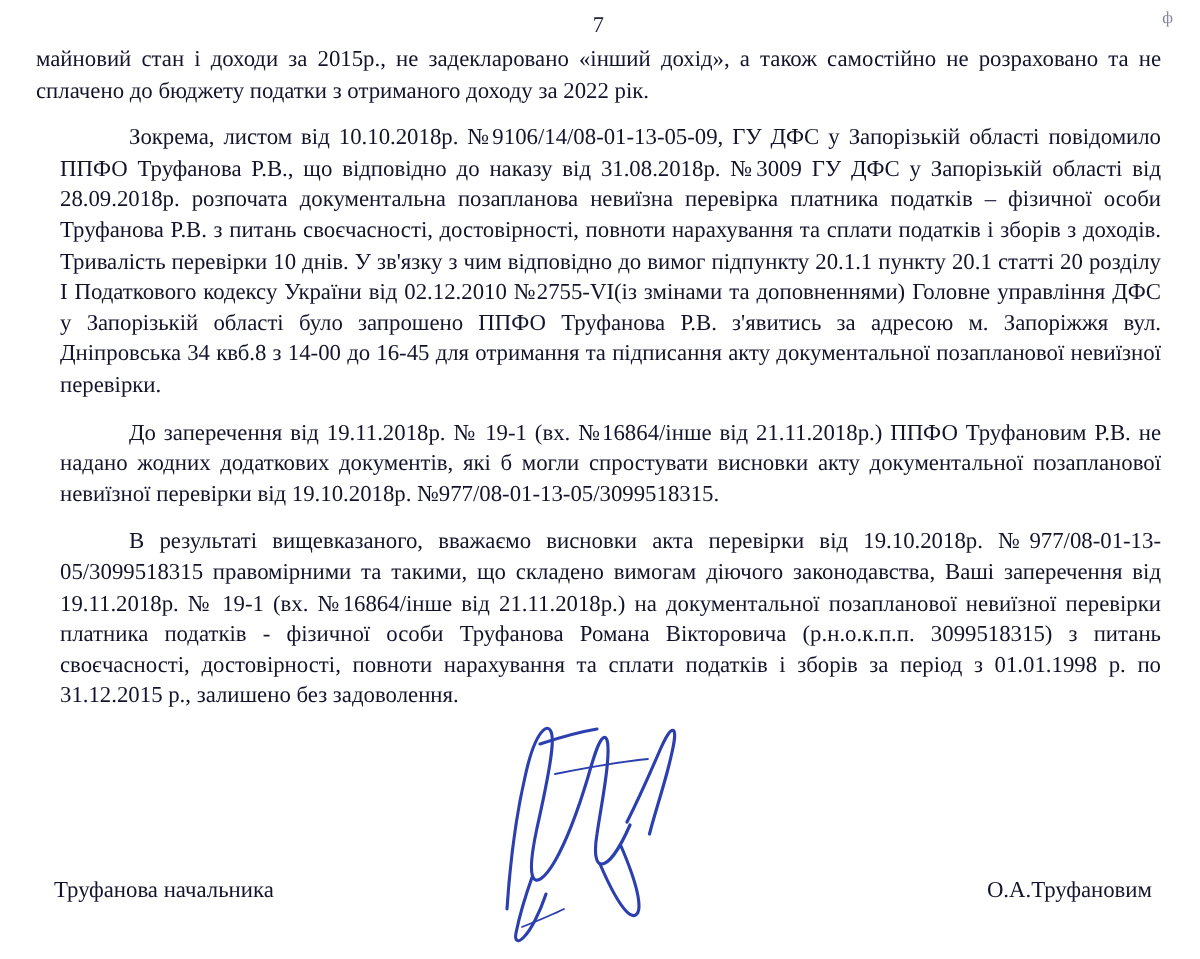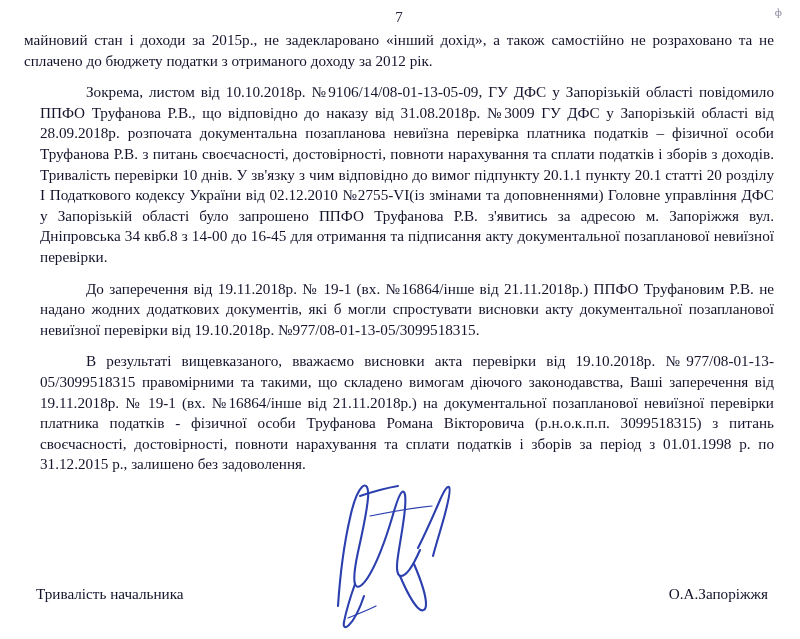--- a/index.html
+++ b/index.html
@@ -88,31 +88,31 @@
 </style>
 </head>
 <body>
 
 <div class="page">
 
   <div class="corner-mark">ф</div>
 
   <div class="page-number">7</div>
 
-  <p class="body-par">майновий стан і доходи за 2015р., не задекларовано «інший дохід», а також самостійно не розраховано та не сплачено до бюджету податки з отриманого доходу за 2012 рік.</p>
+  <p class="body-par">майновий стан і доходи за 2015р., не задекларовано «інший дохід», а також самостійно не розраховано та не сплачено до бюджету податки з отриманого доходу за 2022 рік.</p>
 
   <p class="body-par"><span class="indent"></span><span>Зокрема, листом від 10.10.2018р. №9106/14/08-01-13-05-09, ГУ ДФС у Запорізькій області повідомило ППФО Труфанова Р.В., що відповідно до наказу від 31.08.2018р. №3009 ГУ ДФС у Запорізькій області від 28.09.2018р. розпочата документальна позапланова невиїзна перевірка платника податків – фізичної особи Труфанова Р.В. з питань своєчасності, достовірності, повноти нарахування та сплати податків і зборів з доходів. Тривалість перевірки 10 днів. У зв'язку з чим відповідно до вимог підпункту 20.1.1 пункту 20.1 статті 20 розділу І Податкового кодексу України від 02.12.2010 №2755-VI(із змінами та доповненнями) Головне управління ДФС у Запорізькій області було запрошено ППФО Труфанова Р.В. з'явитись за адресою м. Запоріжжя вул. Дніпровська 34 квб.8  з 14-00 до 16-45 для отримання та підписання акту документальної позапланової невиїзної перевірки.</span></p>
 
   <p class="body-par"><span class="indent"></span><span>До заперечення від 19.11.2018р. № 19-1   (вх. №16864/інше від 21.11.2018р.)   ППФО Труфановим Р.В. не надано жодних додаткових документів, які б могли спростувати висновки акту документальної позапланової невиїзної перевірки від 19.10.2018р. №977/08-01-13-05/3099518315.</span></p>
 
   <p class="body-par"><span class="indent"></span><span>В результаті вищевказаного, вважаємо висновки акта перевірки від 19.10.2018р. №977/08-01-13-05/3099518315 правомірними та такими, що складено вимогам діючого законодавства, Ваші заперечення від 19.11.2018р. № 19-1   (вх. №16864/інше від 21.11.2018р.)  на документальної позапланової невиїзної перевірки платника податків - фізичної особи Труфанова Романа Вікторовича (р.н.о.к.п.п. 3099518315) з питань своєчасності, достовірності, повноти нарахування та сплати податків і зборів за період з 01.01.1998 р. по 31.12.2015 р., залишено без задоволення.</span></p>
 
   <div class="sign-row">
-    <span class="sign-title">Тривалість начальника</span>
-    <span class="sign-name">О.А.Запоріжжя</span>
+    <span class="sign-title">Труфанова начальника</span>
+    <span class="sign-name">О.А.Труфановим</span>
   </div>
 
   <div class="signature">
     <svg width="210" height="175" viewBox="0 0 210 175" fill="none">
       <g stroke="#2c3fae" stroke-width="2.1" fill="none" stroke-linecap="round" stroke-linejoin="round">
         <path d="M38 150 C 40 120, 44 88, 50 62 C 53 48, 57 36, 62 31 C 66 27, 69 31, 68 42 C 67 56, 62 78, 58 96 C 55 110, 53 122, 55 128 C 57 134, 63 130, 70 118 C 78 104, 86 82, 92 62 C 96 48, 99 38, 102 36 C 105 34, 106 40, 105 52 C 104 66, 100 86, 98 100 C 96 112, 97 120, 101 120 C 106 120, 113 110, 120 94"></path>
         <path d="M60 40 C 72 36, 86 32, 98 30"></path>
         <path d="M55 128 C 50 142, 46 156, 44 166 C 43 171, 45 173, 49 169 C 54 164, 60 152, 64 140"></path>
         <path d="M100 120 C 106 134, 112 146, 118 152 C 122 156, 126 155, 126 148 C 126 138, 120 122, 114 108"></path>
         <path d="M118 92 C 126 76, 134 58, 140 44 C 144 35, 147 30, 149 31 C 151 33, 149 42, 146 54 C 142 70, 136 88, 133 100"></path>

